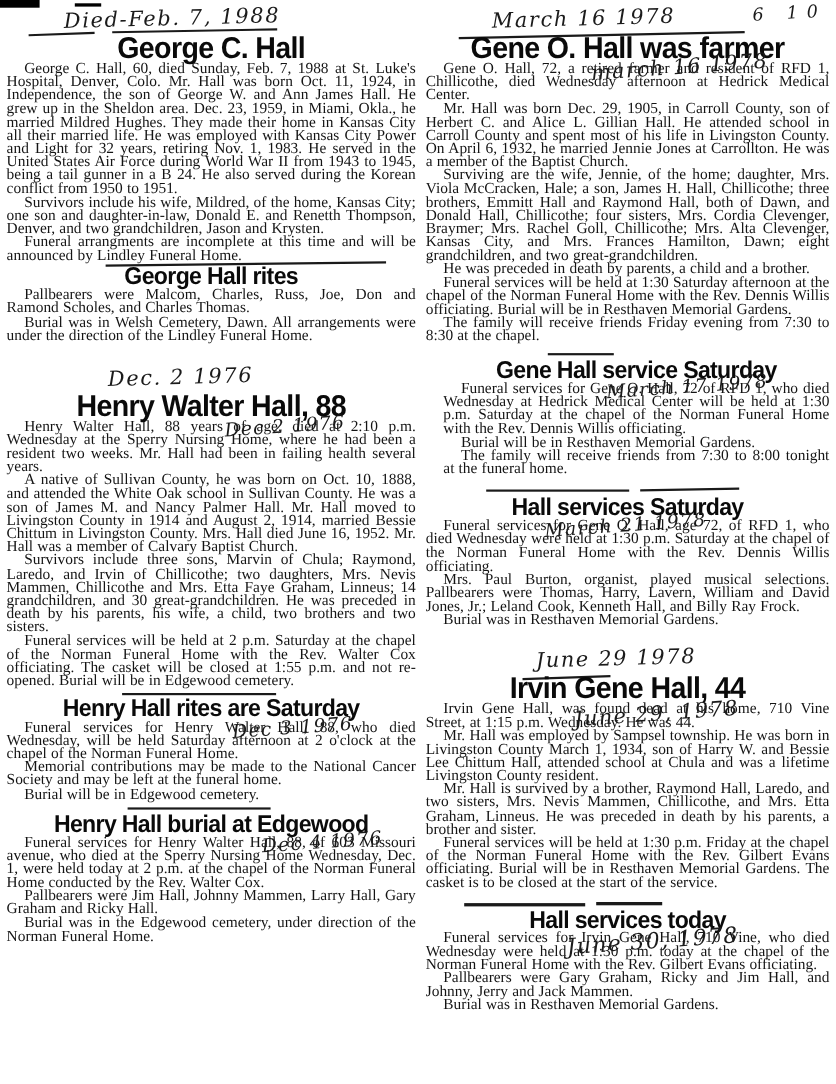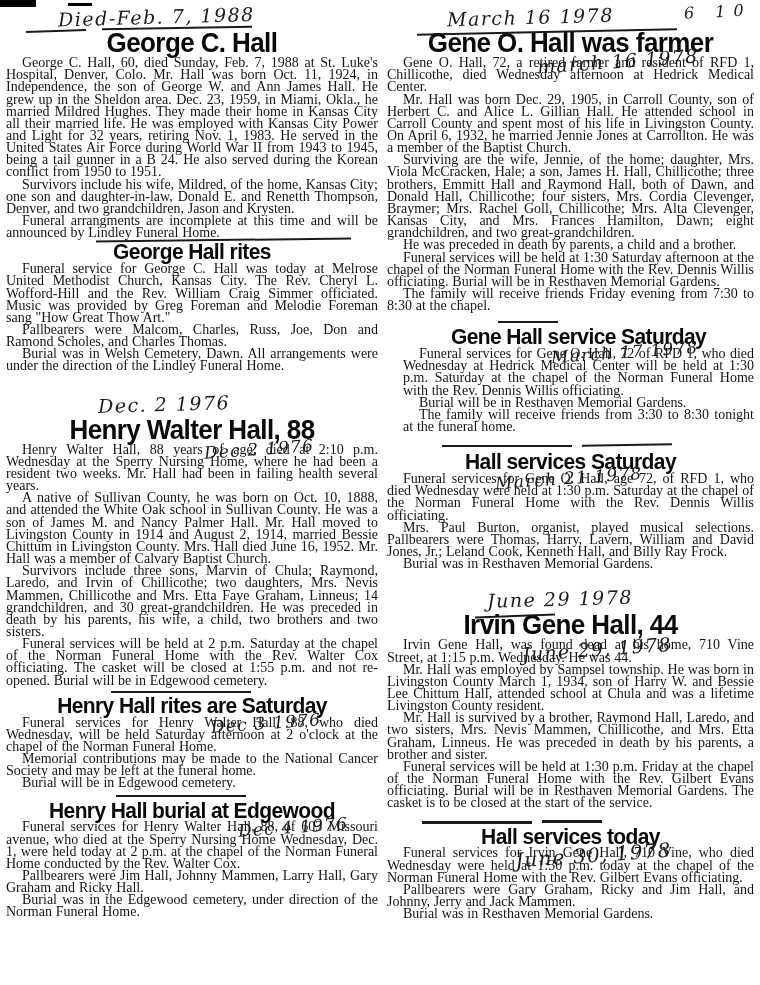--- a/index.html
+++ b/index.html
@@ -55,21 +55,20 @@
       <div class="stroke" style="left:96px;top:27px;width:150px;height:2px;transform:rotate(-1deg);"></div>
       <h2 class="headline primary">George C. Hall</h2>
       <p class="para">George C. Hall, 60, died Sunday, Feb. 7, 1988 at St. Luke's Hospital, Denver, Colo. Mr. Hall was born Oct. 11, 1924, in Independence, the son of George W. and Ann James Hall. He grew up in the Sheldon area. Dec. 23, 1959, in Miami, Okla., he married Mildred Hughes. They made their home in Kansas City all their married life. He was employed with Kansas City Power and Light for 32 years, retiring Nov. 1, 1983. He served in the United States Air Force during World War II from 1943 to 1945, being a tail gunner in a B 24. He also served during the Korean conflict from 1950 to 1951.</p>
       <p class="para">Survivors include his wife, Mildred, of the home, Kansas City; one son and daughter-in-law, Donald E. and Renetth Thompson, Denver, and two grandchildren, Jason and Krysten.</p>
       <p class="para">Funeral arrangments are incomplete at this time and will be announced by Lindley Funeral Home.</p>
     </section>
 
     <section class="article" style="margin-top:2px;">
       <div class="stroke" style="left:90px;top:-2px;width:255px;height:2px;transform:rotate(-0.7deg);"></div>
       <h2 class="headline secondary">George Hall rites</h2>
-      <p class="para">Funeral service for George C. Hall was today at Melrose United Methodist Church, Kansas City. The Rev. Cheryl L. Wofford-Hill and the Rev. William Craig Simmer officiated. Music was provided by Greg Foreman and Melodie Foreman sang "How Great Thow Art."</p>
       <p class="para">Pallbearers were Malcom, Charles, Russ, Joe, Don and Ramond Scholes, and Charles Thomas.</p>
       <p class="para">Burial was in Welsh Cemetery, Dawn. All arrangements were under the direction of the Lindley Funeral Home.</p>
     </section>
 
     <section class="article" style="margin-top:18px;">
       <span class="handwritten hw-above" style="margin-left:92px;">Dec. 2   1976</span>
       <h2 class="headline primary">Henry Walter Hall, 88</h2>
       <span class="handwritten hw-inline" style="left:198px;top:48px;">Dec 2 1976</span>
       <p class="para">Henry Walter Hall, 88 years of age, died at 2:10 p.m. Wednesday at the Sperry Nursing Home, where he had been a resident two weeks. Mr. Hall had been in failing health several years.</p>
       <p class="para">A native of Sullivan County, he was born on Oct. 10, 1888, and attended the White Oak school in Sullivan County. He was a son of James M. and Nancy Palmer Hall. Mr. Hall moved to Livingston County in 1914 and August 2, 1914, married Bessie Chittum in Livingston County. Mrs. Hall died June 16, 1952. Mr. Hall was a member of Calvary Baptist Church.</p>
@@ -111,21 +110,21 @@
       <p class="para">Funeral services will be held at 1:30 Saturday afternoon at the chapel of the Norman Funeral Home with the Rev. Dennis Willis officiating. Burial will be in Resthaven Memorial Gardens.</p>
       <p class="para">The family will receive friends Friday evening from 7:30 to 8:30 at the chapel.</p>
     </section>
 
     <section class="article" style="margin-top:14px;margin-left:16px;">
       <div class="stroke" style="left:95px;top:-5px;width:60px;height:2px;"></div>
       <h2 class="headline secondary">Gene Hall service Saturday</h2>
       <span class="handwritten hw-inline" style="left:148px;top:16px;">March 17 1978</span>
       <p class="para">Funeral services for Gene O. Hall, 72 of RFD 1, who died Wednesday at Hedrick Medical Center will be held at 1:30 p.m. Saturday at the chapel of the Norman Funeral Home with the Rev. Dennis Willis officiating.</p>
       <p class="para">Burial will be in Resthaven Memorial Gardens.</p>
-      <p class="para">The family will receive friends from 3:30 to 8:30 tonight at the funeral home.</p>
+      <p class="para">The family will receive friends from 7:30 to 8:00 tonight at the funeral home.</p>
     </section>
 
     <section class="article" style="margin-top:18px;">
       <div class="stroke" style="left:55px;top:-6px;width:130px;height:2px;"></div>
       <div class="stroke" style="left:195px;top:-7px;width:90px;height:2px;transform:rotate(-1deg);"></div>
       <h2 class="headline secondary">Hall services Saturday</h2>
       <span class="handwritten hw-inline" style="left:108px;top:17px;">March 21 1978</span>
       <p class="para">Funeral services for Gene O. Hall, age 72, of RFD 1, who died Wednesday were held at 1:30 p.m. Saturday at the chapel of the Norman Funeral Home with the Rev. Dennis Willis officiating.</p>
       <p class="para">Mrs. Paul Burton, organist, played musical selections. Pallbearers were Thomas, Harry, Lavern, William and David Jones, Jr.; Leland Cook, Kenneth Hall, and Billy Ray Frock.</p>
       <p class="para">Burial was in Resthaven Memorial Gardens.</p>

